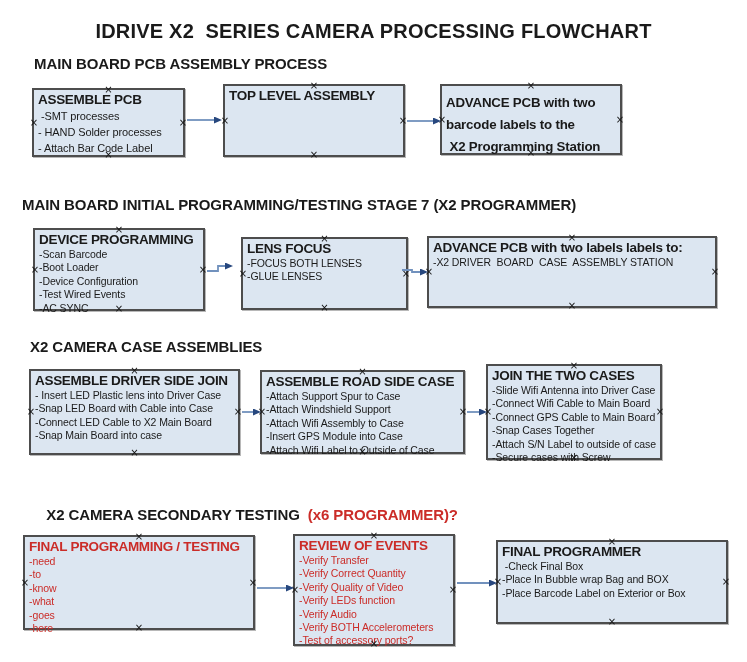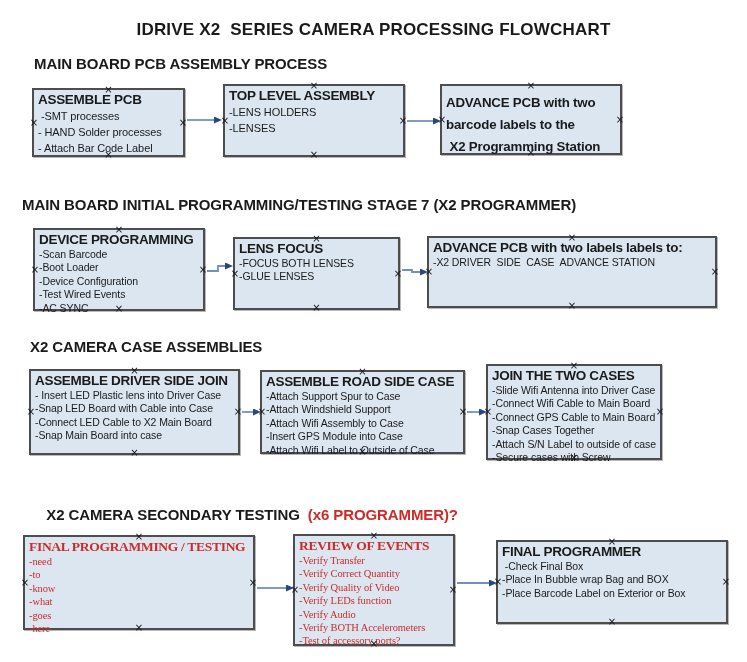--- a/index.html
+++ b/index.html
@@ -4,31 +4,31 @@
 <style>
   :root{
     --box-fill:#dce6f1; --box-border:#4d4d4d; --arrow-line:#7191bd;
     --arrow-head:#27477e; --red-text:#cb2c28; --text:#1a1a1a;
   }
   html,body{margin:0;padding:0;}
   body{width:747px;height:662px;background:#ffffff;
        font-family:"Liberation Sans",sans-serif;color:var(--text);}
   .page{position:relative;width:747px;height:662px;background:#ffffff;overflow:hidden;}
   .title{position:absolute;top:20px;left:0;width:747px;text-align:center;
-         font-size:17px;font-weight:bold;white-space:pre;letter-spacing:.2px;}
+         font-size:20px;font-weight:bold;white-space:pre;letter-spacing:.2px;}
   .shead{position:absolute;font-size:15px;font-weight:bold;white-space:pre;letter-spacing:-.1px;}
   .redtxt{color:var(--red-text);}
   .fbox{position:absolute;background:var(--box-fill);border:2px solid var(--box-border);
         box-sizing:border-box;padding:2px 4px;box-shadow:1px 1px 0 rgba(125,125,125,.55);}
   .btitle{font-size:13.5px;font-weight:bold;line-height:16px;letter-spacing:-.3px;white-space:pre;}
   .bitems{font-size:10.5px;line-height:13.4px;letter-spacing:-.1px;white-space:pre-wrap;}
   .lh-tall .bitems{font-size:11px;line-height:16px;}
   .emph{padding-top:6px;}
   .emph .bitems{font-size:13.3px;font-weight:bold;line-height:22px;letter-spacing:-.2px;}
-  .red-box .btitle,.red-box .bitems{color:var(--red-text);font-family:Liberation Serif, serif;}
+  .red-box .btitle,.red-box .bitems{color:var(--red-text);}
   .anchor{position:absolute;transform:translate(-50%,-50%);font-size:10px;line-height:10px;
           color:#151515;font-family:"DejaVu Sans",sans-serif;pointer-events:none;}
   svg.arrows{position:absolute;left:0;top:0;}
   svg.arrows polyline{fill:none;stroke:var(--arrow-line);stroke-width:1.8;}
   #ah path{fill:var(--arrow-head);}
 </style>
 </head>
 <body>
 
 <div class="page">
@@ -47,22 +47,20 @@
     <div class="bitems"> -SMT processes
 - HAND Solder processes
 - Attach Bar Code Label</div>
   <span class="anchor" style="left: 50%; top: 0%;">×</span>
       <span class="anchor" style="left: 50%; top: 100%;">×</span>
       <span class="anchor" style="left: 0%; top: 50%;">×</span>
       <span class="anchor" style="left: 100%; top: 50%;">×</span>
     </div>
   <div class="fbox lh-tall" style="left:223px;top:84px;width:182px;height:73px">
     <div class="btitle">TOP LEVEL ASSEMBLY</div>
-    <div class="bitems">-LENS HOLDERS
--LENSES</div>
   <span class="anchor" style="left: 50%; top: 0%;">×</span>
       <span class="anchor" style="left: 50%; top: 100%;">×</span>
       <span class="anchor" style="left: 0%; top: 50%;">×</span>
       <span class="anchor" style="left: 100%; top: 50%;">×</span>
     </div>
   <div class="fbox emph" style="left:440px;top:84px;width:182px;height:71px">
     <div class="bitems">ADVANCE PCB with two
 barcode labels to the
  X2 Programming Station</div>
   <span class="anchor" style="left: 50%; top: 0%;">×</span>
@@ -76,32 +74,32 @@
     <div class="bitems">-Scan Barcode
 -Boot Loader
 -Device Configuration
 -Test Wired Events
 -AC SYNC</div>
   <span class="anchor" style="left: 50%; top: 0%;">×</span>
       <span class="anchor" style="left: 50%; top: 100%;">×</span>
       <span class="anchor" style="left: 0%; top: 50%;">×</span>
       <span class="anchor" style="left: 100%; top: 50%;">×</span>
     </div>
-  <div class="fbox" style="left:233px;top:237px;width:167px;height:73px">
+  <div class="fbox" style="left:241px;top:237px;width:167px;height:73px">
     <div class="btitle">LENS FOCUS</div>
     <div class="bitems">-FOCUS BOTH LENSES
 -GLUE LENSES</div>
   <span class="anchor" style="left: 50%; top: 0%;">×</span>
       <span class="anchor" style="left: 50%; top: 100%;">×</span>
       <span class="anchor" style="left: 0%; top: 50%;">×</span>
       <span class="anchor" style="left: 100%; top: 50%;">×</span>
     </div>
   <div class="fbox" style="left:427px;top:236px;width:290px;height:72px">
     <div class="btitle">ADVANCE PCB with two labels labels to:</div>
-    <div class="bitems">-X2 DRIVER  SIDE  CASE  ADVANCE STATION</div>
+    <div class="bitems">-X2 DRIVER  BOARD  CASE  ASSEMBLY STATION</div>
   <span class="anchor" style="left: 50%; top: 0%;">×</span>
       <span class="anchor" style="left: 50%; top: 100%;">×</span>
       <span class="anchor" style="left: 0%; top: 50%;">×</span>
       <span class="anchor" style="left: 100%; top: 50%;">×</span>
     </div>
 
   <div class="fbox" style="left:29px;top:369px;width:211px;height:86px">
     <div class="btitle">ASSEMBLE DRIVER SIDE JOIN</div>
     <div class="bitems">- Insert LED Plastic lens into Driver Case
 -Snap LED Board with Cable into Case

